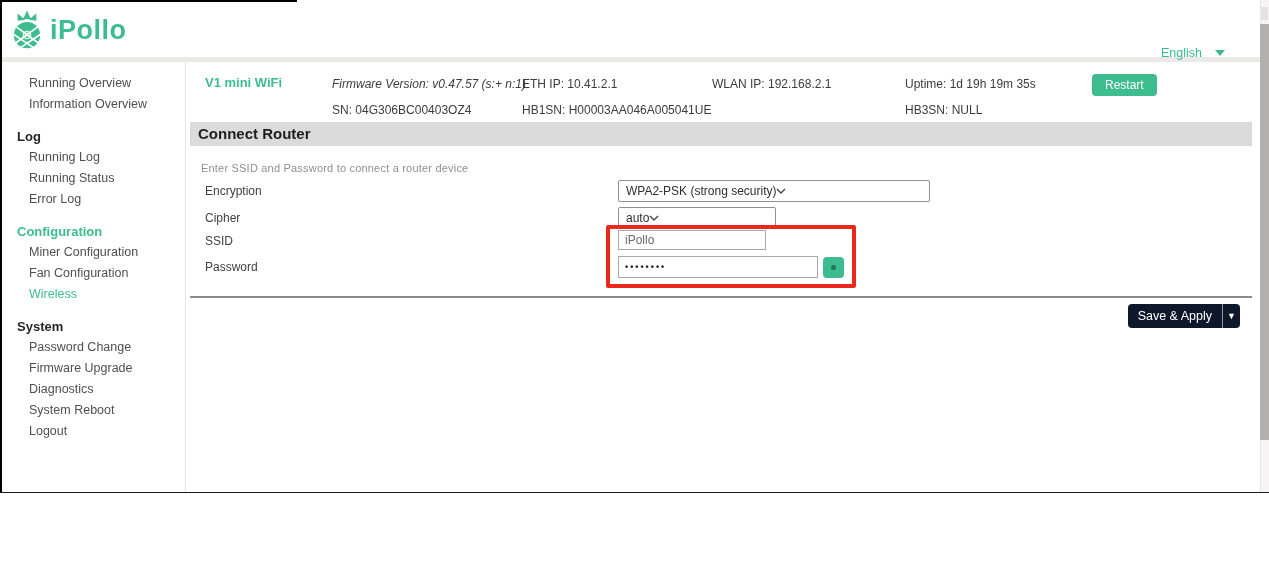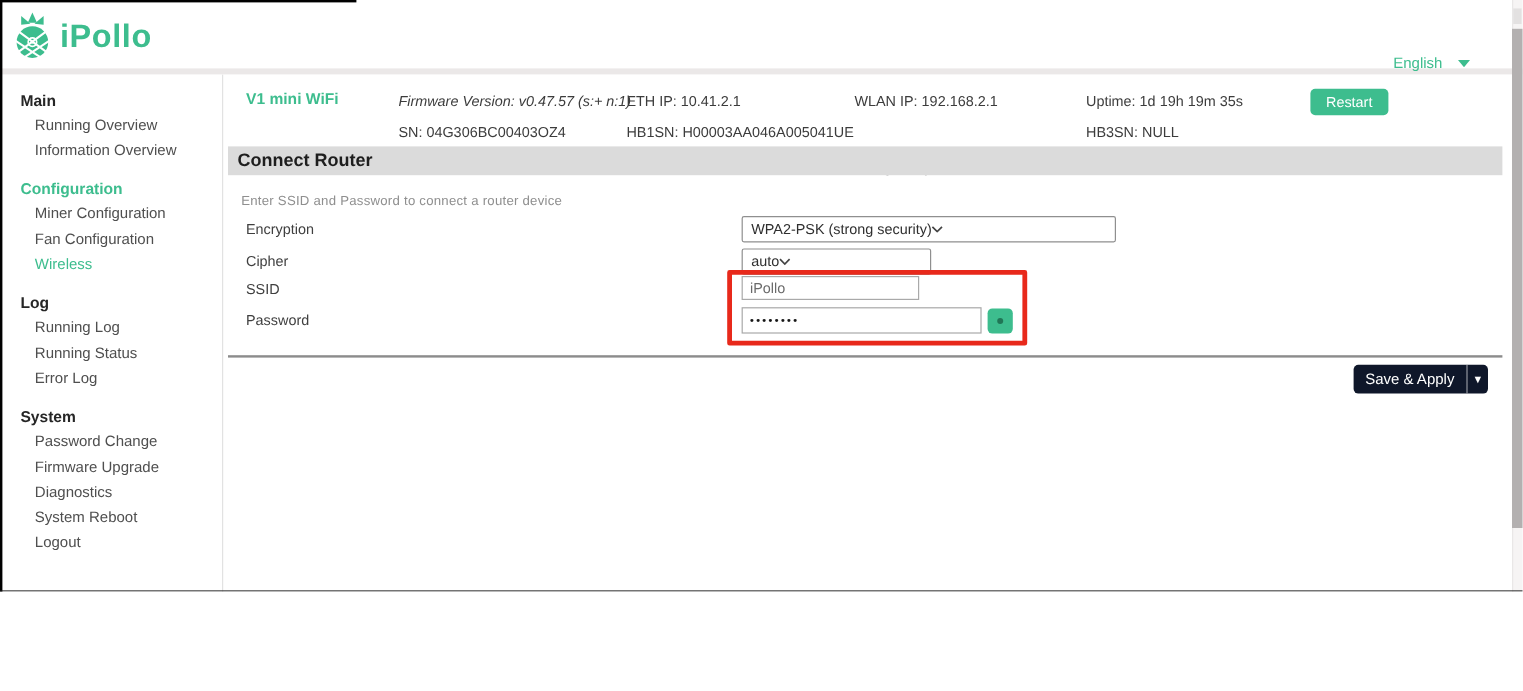--- a/index.html
+++ b/index.html
@@ -85,35 +85,34 @@
       <span class="logo-text">iPollo</span>
     </div>
     <div class="lang">
       <span>English</span>
       <span class="tri-down"></span>
     </div>
   </header>
 
   <aside class="sidebar">
     <div class="nav-section">
-      <div class="nav-head">Main</div>
       <div class="nav-item">Running Overview</div>
       <div class="nav-item">Information Overview</div>
+    </div>
+    <div class="nav-section">
+      <div class="nav-head">Log</div>
+      <div class="nav-item">Running Log</div>
+      <div class="nav-item">Running Status</div>
+      <div class="nav-item">Error Log</div>
     </div>
     <div class="nav-section">
       <div class="nav-head green">Configuration</div>
       <div class="nav-item">Miner Configuration</div>
       <div class="nav-item">Fan Configuration</div>
       <div class="nav-item active">Wireless</div>
-    </div>
-    <div class="nav-section">
-      <div class="nav-head">Log</div>
-      <div class="nav-item">Running Log</div>
-      <div class="nav-item">Running Status</div>
-      <div class="nav-item">Error Log</div>
     </div>
     <div class="nav-section">
       <div class="nav-head">System</div>
       <div class="nav-item">Password Change</div>
       <div class="nav-item">Firmware Upgrade</div>
       <div class="nav-item">Diagnostics</div>
       <div class="nav-item">System Reboot</div>
       <div class="nav-item">Logout</div>
     </div>
 

